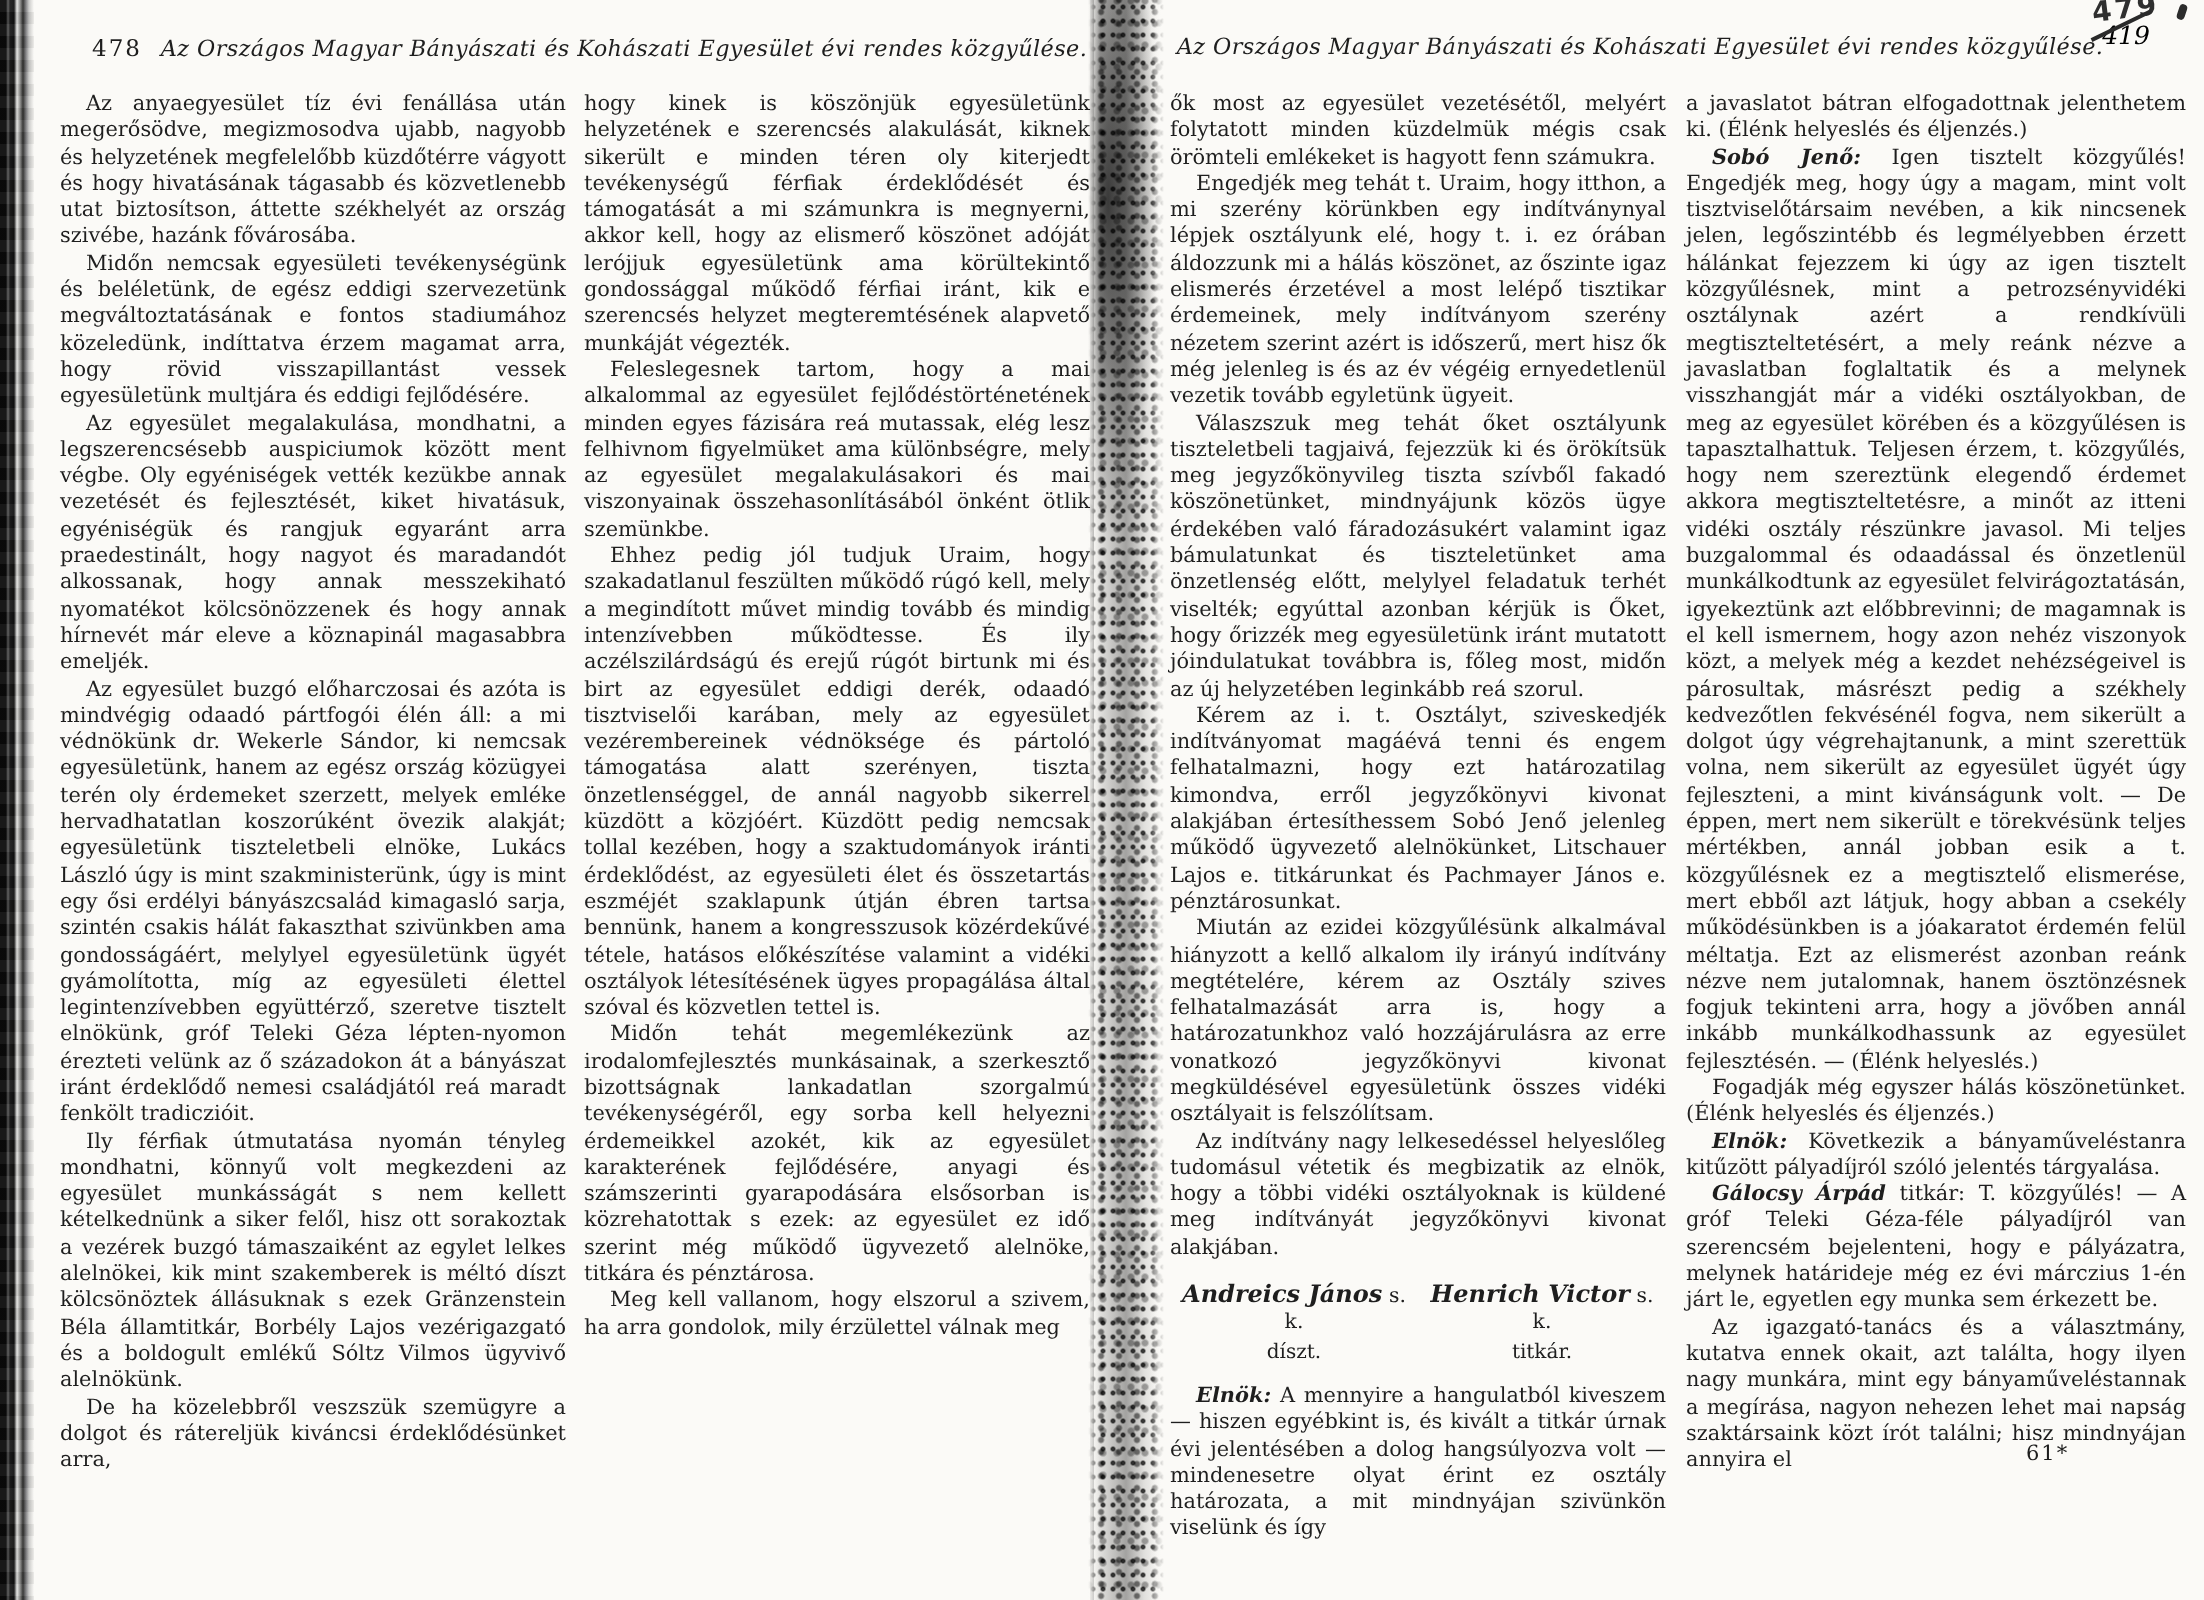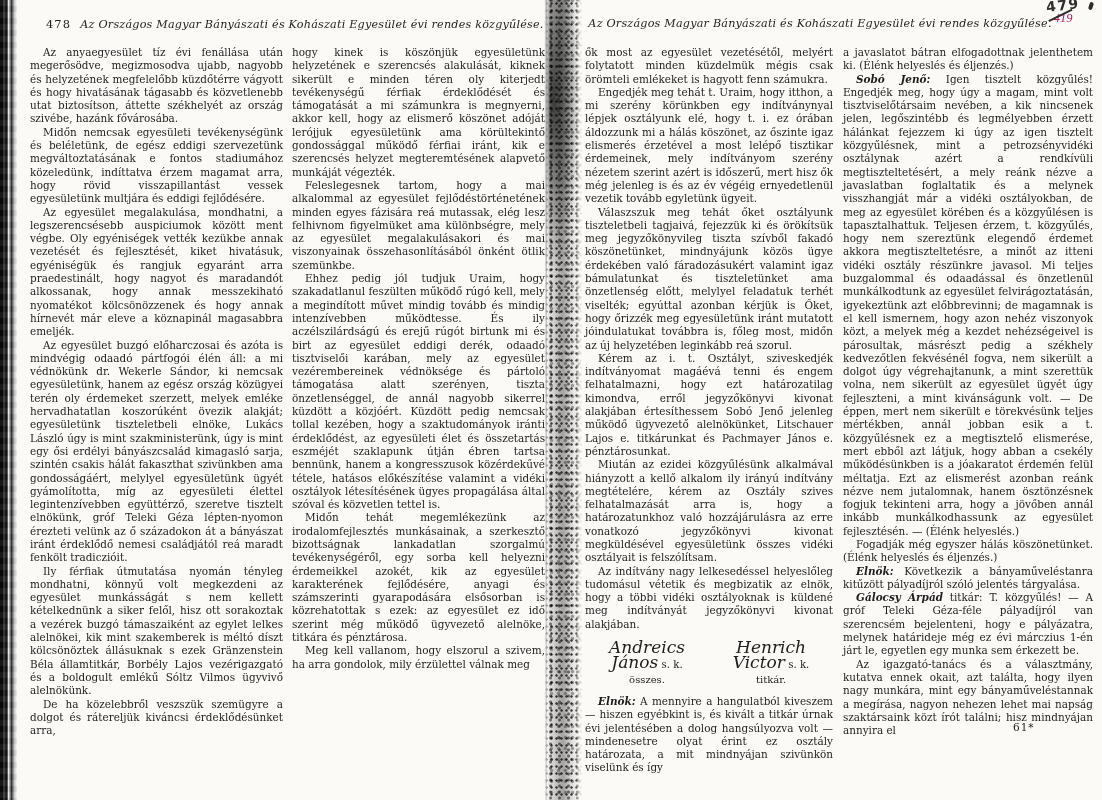--- a/index.html
+++ b/index.html
@@ -37,39 +37,39 @@
   .runhead-left{left:30px;width:515px;}
   .runhead-right{left:585px;width:470px;justify-content:center;}
   .pnum{font-size:11.5px;margin-left:16px;margin-right:8px;letter-spacing:1px;}
   .rtitle{flex:1;text-align:center;font-style:italic;font-size:11.2px;letter-spacing:.2px;white-space:nowrap;}
   .runhead-right .rtitle{flex:none;}
 
   
   .pagenum-fix{position:absolute;left:1030px;top:0;width:66px;text-align:center;line-height:11px;}
   .hand{display:block;font-family:"DejaVu Sans","Liberation Sans",sans-serif;font-size:14px;font-weight:bold;
         color:#2f2f2f;transform:rotate(-7deg);letter-spacing:1.5px;}
-  .printed{display:inline-block;position:relative;font-style:italic;font-size:12.5px;color:#be185d;font-family:Liberation Serif, serif;}
+  .printed{display:inline-block;position:relative;font-style:italic;font-size:12.5px;color:#000000;}
   .printed::after{content:"";position:absolute;left:-5px;bottom:2px;width:140%;height:1.6px;background:#2a2a2a;
         transform:rotate(-26deg);transform-origin:left bottom;}
 
   
   .col{position:absolute;top:46px;text-align:justify;font-size:10.45px;line-height:13.3px;}
   .col p{margin:0;text-indent:13px;}
   .col p.noindent{text-indent:0;}
   .lead{font-style:italic;font-weight:600;}
   #lcol1{left:30px;width:253px;}
   #lcol2{left:292px;width:253px;}
   #rcol1{left:585px;width:248px;}
   #rcol2{left:843px;width:250px;}
 
   
   .sig{margin:10px 0 9px;}
   .sig-row{display:flex;}
   .sig-cell{flex:1;text-align:center;}
-  .sig-name{font-style:italic;font-weight:400;font-size:17px;}
+  .sig-name{font-style:italic;font-weight:700;font-size:12px;}
   .sig-sk{font-size:10.2px;}
   .sig-role{display:block;font-size:10px;margin-top:1px;}
 
   .printers-mark{position:absolute;left:1013px;top:721px;font-size:10.5px;letter-spacing:1px;}
 </style>
 </head>
 <body>
 
 <div class="scan">
 
@@ -114,21 +114,21 @@
         <p>Válaszszuk meg tehát őket osztályunk tiszteletbeli tagjaivá, fejezzük ki és örökítsük meg jegyzőkönyvileg tiszta szívből fakadó köszönetünket, mindnyájunk közös ügye érdekében való fáradozásukért valamint igaz bámulatunkat és tiszteletünket ama önzetlenség előtt, melylyel feladatuk terhét viselték; egyúttal azonban kérjük is Őket, hogy őrizzék meg egyesületünk iránt mutatott jóindulatukat továbbra is, főleg most, midőn az új helyzetében leginkább reá szorul.</p>
         <p>Kérem az i. t. Osztályt, sziveskedjék indítványomat magáévá tenni és engem felhatalmazni, hogy ezt határozatilag kimondva, erről jegyzőkönyvi kivonat alakjában értesíthessem Sobó Jenő jelenleg működő ügyvezető alelnökünket, Litschauer Lajos e. titkárunkat és Pachmayer János e. pénztárosunkat.</p>
         <p>Miután az ezidei közgyűlésünk alkalmával hiányzott a kellő alkalom ily irányú indítvány megtételére, kérem az Osztály szives felhatalmazását arra is, hogy a határozatunkhoz való hozzájárulásra az erre vonatkozó jegyzőkönyvi kivonat megküldésével egyesületünk összes vidéki osztályait is felszólítsam.</p>
         <p>Az indítvány nagy lelkesedéssel helyeslőleg tudomásul vétetik és megbizatik az elnök, hogy a többi vidéki osztályoknak is küldené meg indítványát jegyzőkönyvi kivonat alakjában.</p>
       </div>
     <div class="sig">
       <div class="sig-row">
         <div class="sig-cell">
           <span class="sig-name">Andreics János</span>
           <span class="sig-sk">s. k.</span>
-          <span class="sig-role">összes.</span>
+          <span class="sig-role">díszt.</span>
         </div>
         <div class="sig-cell">
           <span class="sig-name">Henrich Victor</span>
           <span class="sig-sk">s. k.</span>
           <span class="sig-role">titkár.</span>
         </div>
       </div>
     </div>
     <div>
         <p><i class="lead">Elnök:</i> A mennyire a hangulatból kiveszem — hiszen egyébkint is, és kivált a titkár úrnak évi jelentésében a dolog hangsúlyozva volt — mindenesetre olyat érint ez osztály határozata, a mit mindnyájan szivünkön viselünk és így</p>

